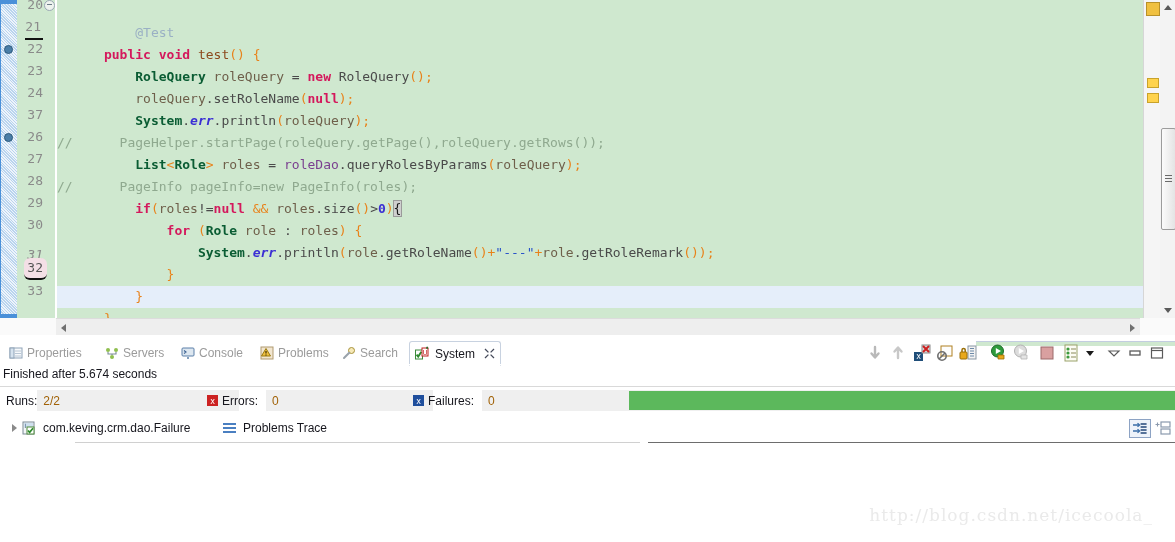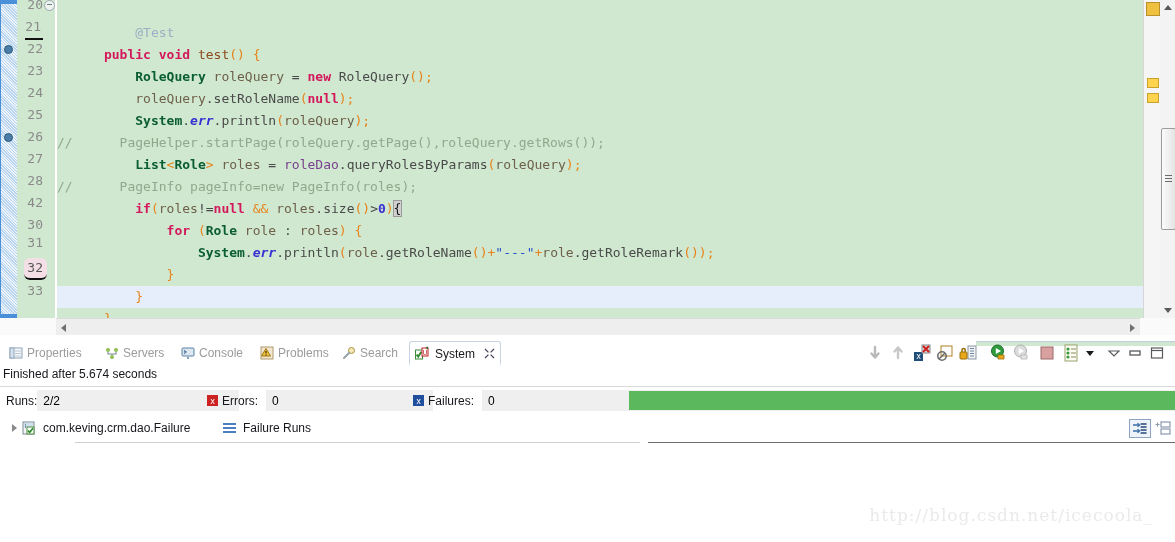--- a/index.html
+++ b/index.html
@@ -99,21 +99,21 @@
   .tab .tlabel{line-height:1;}
   .tabline{position:absolute;left:0;top:23px;width:1175px;height:1px;background:#ffffff;}
 
   .tbtn{position:absolute;top:3px;width:18px;height:18px;}
 
   .finished{position:absolute;left:3px;top:26px;font-size:12px;color:#16161d;}
   .sep-line{position:absolute;left:0;top:45px;width:1175px;height:1px;background:#d9d9d9;}
 
   .counters{position:absolute;left:0;top:49px;width:1175px;height:22px;}
   .cbox{position:absolute;top:0;height:21px;display:flex;align-items:center;font-size:12px;color:#16161d;}
-  .cfield{background:#efefef;height:21px;display:flex;align-items:center;padding:0 6px;color:#000000;}
+  .cfield{background:#efefef;height:21px;display:flex;align-items:center;padding:0 6px;color:#a16207;}
   .progress{position:absolute;left:625px;top:1px;width:550px;height:19px;background:#5cb85c;}
   .prog-track{position:absolute;left:600px;top:0;width:575px;height:21px;background:#f0f0f0;}
 
   .results{position:absolute;left:0;top:74px;width:1175px;height:30px;}
   .tree-row{position:absolute;left:0;top:0;width:218px;height:26px;display:flex;align-items:center;gap:5px;padding-left:12px;}
   .twisty{width:0;height:0;border-top:4px solid transparent;border-bottom:4px solid transparent;border-left:5px solid #8a8a8a;}
   .tname{font-size:12px;color:#16161d;overflow:hidden;white-space:nowrap;width:165px;}
   .ft-row{position:absolute;left:222px;top:0;height:26px;display:flex;align-items:center;gap:6px;}
   .ft-label{font-size:12px;color:#16161d;}
   .left-underline{position:absolute;left:75px;top:27px;width:565px;height:1px;background:#d0d0d0;}
@@ -140,27 +140,27 @@
         </div>
       <div class="gutter" id="gutter">
           <div class="gnum" style="top: -6px;">20</div>
           <div class="fold" style="top: 0px;">
             <div class="circ"></div>
           </div>
           <div class="gnum underline" style="top: 16px;">21</div>
           <div class="gnum" style="top: 38px;">22</div>
           <div class="gnum" style="top: 60px;">23</div>
           <div class="gnum" style="top: 82px;">24</div>
-          <div class="gnum" style="top: 104px;">25</div>
+          <div class="gnum" style="top: 104px;">37</div>
           <div class="gnum" style="top: 126px;">26</div>
           <div class="gnum" style="top: 148px;">27</div>
           <div class="gnum" style="top: 170px;">28</div>
-          <div class="gnum" style="top: 192px;">42</div>
+          <div class="gnum" style="top: 192px;">29</div>
           <div class="gnum" style="top: 214px;">30</div>
-          <div class="gnum" style="top: 232px;">31</div>
+          <div class="gnum" style="top: 244px; font-style: italic;">31</div>
           <div class="gnum cur" style="top: 258px;">32</div>
           <div class="gnum" style="top: 280px;">33</div>
         </div>
       <div class="gutter-sep"></div>
       <div class="code" id="codeArea"><div class="cl" style="top: -6px;"><span>  </span><span class="plain">        </span><span class="anno">@Test</span></div><div class="cl" style="top: 16px;"><span>  </span><span class="plain">    </span><span class="kw">public</span><span class="plain"> </span><span class="kw">void</span><span class="plain"> </span><span class="mname">test</span><span class="punct">()</span><span class="plain"> </span><span class="punct">{</span></div><div class="cl" style="top: 38px;"><span>  </span><span class="plain">        </span><span class="type">RoleQuery</span><span class="local"> roleQuery </span><span class="plain">=</span><span class="plain"> </span><span class="kw">new</span><span class="plain"> </span><span class="plain">RoleQuery</span><span class="punct">();</span></div><div class="cl" style="top: 60px;"><span>  </span><span class="plain">        </span><span class="local">roleQuery</span><span class="plain">.</span><span class="plain">setRoleName</span><span class="punct">(</span><span class="kw">null</span><span class="punct">);</span></div><div class="cl" style="top: 82px;"><span>  </span><span class="plain">        </span><span class="type">System</span><span class="plain">.</span><span class="fld">err</span><span class="plain">.</span><span class="plain">println</span><span class="punct">(</span><span class="local">roleQuery</span><span class="punct">);</span></div><div class="cl" style="top: 104px;"><span class="cmt">//</span><span class="cmt">      PageHelper.startPage(roleQuery.getPage(),roleQuery.getRows());</span></div><div class="cl" style="top: 126px;"><span>  </span><span class="plain">        </span><span class="type">List</span><span class="punct">&lt;</span><span class="type">Role</span><span class="punct">&gt;</span><span class="local"> roles </span><span class="plain">=</span><span class="plain"> </span><span class="callm">roleDao</span><span class="plain">.</span><span class="plain">queryRolesByParams</span><span class="punct">(</span><span class="local">roleQuery</span><span class="punct">);</span></div><div class="cl" style="top: 148px;"><span class="cmt">//</span><span class="cmt">      PageInfo pageInfo=new PageInfo(roles);</span></div><div class="cl" style="top: 170px;"><span>  </span><span class="plain">        </span><span class="kw">if</span><span class="punct">(</span><span class="local">roles</span><span class="plain">!=</span><span class="kw">null</span><span class="plain"> </span><span class="punct">&amp;&amp;</span><span class="local"> roles</span><span class="plain">.</span><span class="plain">size</span><span class="punct">()</span><span class="plain">&gt;</span><span class="num">0</span><span class="punct">)</span><span class="brhl">{</span></div><div class="cl" style="top: 192px;"><span>  </span><span class="plain">            </span><span class="kw">for</span><span class="plain"> </span><span class="punct">(</span><span class="type">Role</span><span class="local"> role </span><span class="plain">:</span><span class="local"> roles</span><span class="punct">)</span><span class="plain"> </span><span class="punct">{</span></div><div class="cl" style="top: 214px;"><span>  </span><span class="plain">                </span><span class="type">System</span><span class="plain">.</span><span class="fld">err</span><span class="plain">.</span><span class="plain">println</span><span class="punct">(</span><span class="local">role</span><span class="plain">.</span><span class="plain">getRoleName</span><span class="punct">()</span><span class="punct">+</span><span class="str">"---"</span><span class="punct">+</span><span class="local">role</span><span class="plain">.</span><span class="plain">getRoleRemark</span><span class="punct">());</span></div><div class="cl" style="top: 236px;"><span>  </span><span class="plain">            </span><span class="punct">}</span></div><div class="curline-hl" style="top: 258px;"></div><div class="cl" style="top: 258px;"><span>  </span><span class="plain">        </span><span class="punct">}</span></div><div class="cl" style="top: 280px;"><span>  </span><span class="plain">    </span><span class="punct">}</span></div></div>
     </div>
 
     <div class="ov-ruler" id="ovRuler">
         <div class="ov-mark" style="top: 78px;"></div>
         <div class="ov-mark" style="top: 93px;"></div>
@@ -401,21 +401,21 @@
         </span>
         <span class="tname">com.keving.crm.dao.Failure</span>
       </div>
 
       <div class="ft-row">
         <span>
           <svg width="15" height="13" viewBox="0 0 15 13">
             <path d="M1 2h13M1 6h13M1 10h13" stroke="#4a7fc1" stroke-width="2.1"></path>
           </svg>
         </span>
-        <span class="ft-label">Failure Runs</span>
+        <span class="ft-label">Problems Trace</span>
       </div>
 
       <div class="left-underline"></div>
       <div class="right-underline"></div>
 
       <div class="ft-icons">
         <span style="border:1px solid #8da3c4;background:#eef3fa;padding:1px 2px;display:inline-flex;">
           <svg width="16" height="15" viewBox="0 0 16 15">
             <path d="M1 4h6M1 10h6" stroke="#3a6ea8" stroke-width="1.3"></path>
             <path d="M5.5 2.2 L7.6 4 L5.5 5.8" fill="none" stroke="#3a6ea8" stroke-width="1.3"></path>

